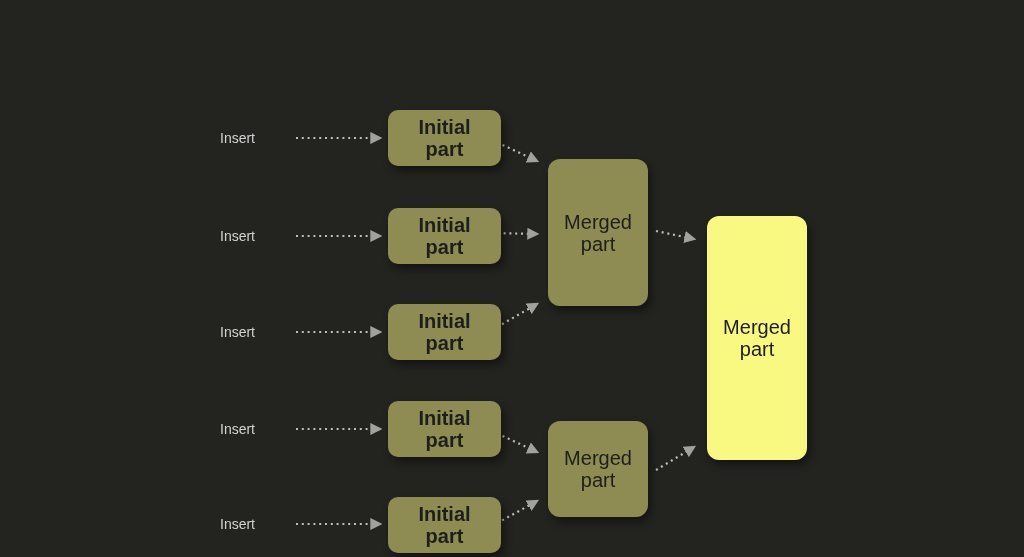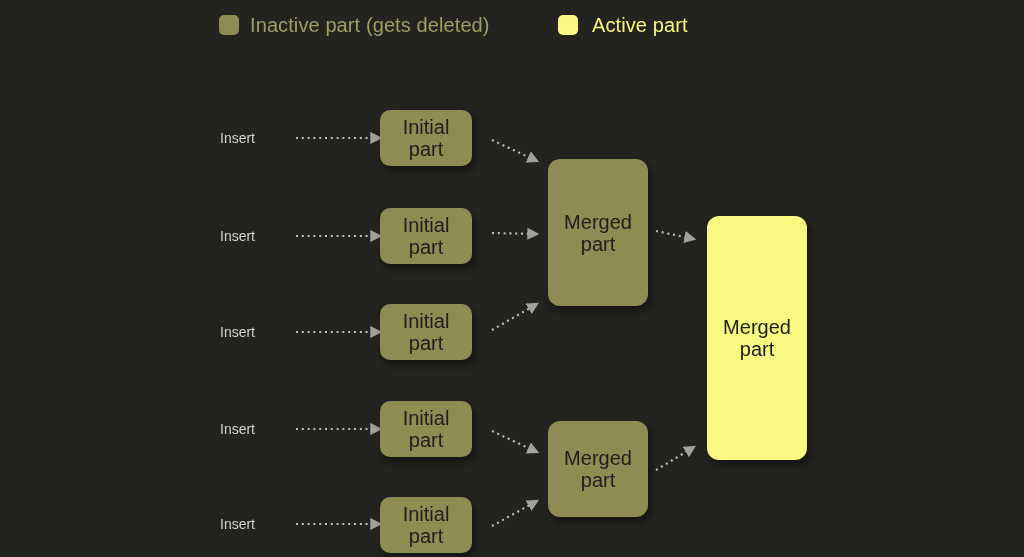--- a/index.html
+++ b/index.html
@@ -45,22 +45,23 @@
     position:absolute;left:220px;height:28px;line-height:28px;
     font-size:14px;color:var(--insert-text);white-space:nowrap;
   }
   .node{
     position:absolute;display:flex;align-items:center;justify-content:center;
     text-align:center;font-size:20px;line-height:22px;color:var(--box-text);
     box-shadow:3px 5px 8px rgba(0,0,0,0.45);
   }
   .node .node-label{display:inline-block;}
   .initial{
-    left:380px;width:92px;height:56px;border-radius:10px;
+    left:388px;width:113px;height:56px;border-radius:10px;
     background:var(--inactive-part);
+    font-weight:bold;
   }
   .initial .node-label{width:72px;}
   .merged{
     left:548px;width:100px;border-radius:12px;background:var(--inactive-part);
   }
   .merged .node-label{width:82px;}
   .merged.top{top:159px;height:147px;}
   .merged.bottom{top:421px;height:96px;}
   .final{
     left:707px;top:216px;width:100px;height:244px;border-radius:12px;
@@ -86,26 +87,20 @@
     <line class="arrow" x1="296" y1="524" x2="380" y2="524" marker-end="url(#ah)"></line>
     <line class="arrow" x1="492" y1="140" x2="537" y2="161" marker-end="url(#ah)"></line>
     <line class="arrow" x1="492" y1="233" x2="537" y2="234" marker-end="url(#ah)"></line>
     <line class="arrow" x1="492" y1="330" x2="537" y2="304" marker-end="url(#ah)"></line>
     <line class="arrow" x1="492" y1="431" x2="537" y2="452" marker-end="url(#ah)"></line>
     <line class="arrow" x1="492" y1="526" x2="537" y2="501" marker-end="url(#ah)"></line>
     <line class="arrow" x1="656" y1="231" x2="694" y2="239" marker-end="url(#ah)"></line>
     <line class="arrow" x1="656" y1="470" x2="694" y2="447" marker-end="url(#ah)"></line>
   </svg>
 
-  <div class="legend">
-    <span class="legend-swatch inactive"></span>
-    <span class="legend-label inactive">Inactive part (gets deleted)</span>
-    <span class="legend-swatch active"></span>
-    <span class="legend-label active">Active part</span>
-  </div>
 
   <div class="insert-label" style="top:124px;">Insert</div>
   <div class="insert-label" style="top:222px;">Insert</div>
   <div class="insert-label" style="top:318px;">Insert</div>
   <div class="insert-label" style="top:415px;">Insert</div>
   <div class="insert-label" style="top:510px;">Insert</div>
 
   <div class="node initial" style="top:110px;">
     <span class="node-label">Initial part</span>
   </div>

